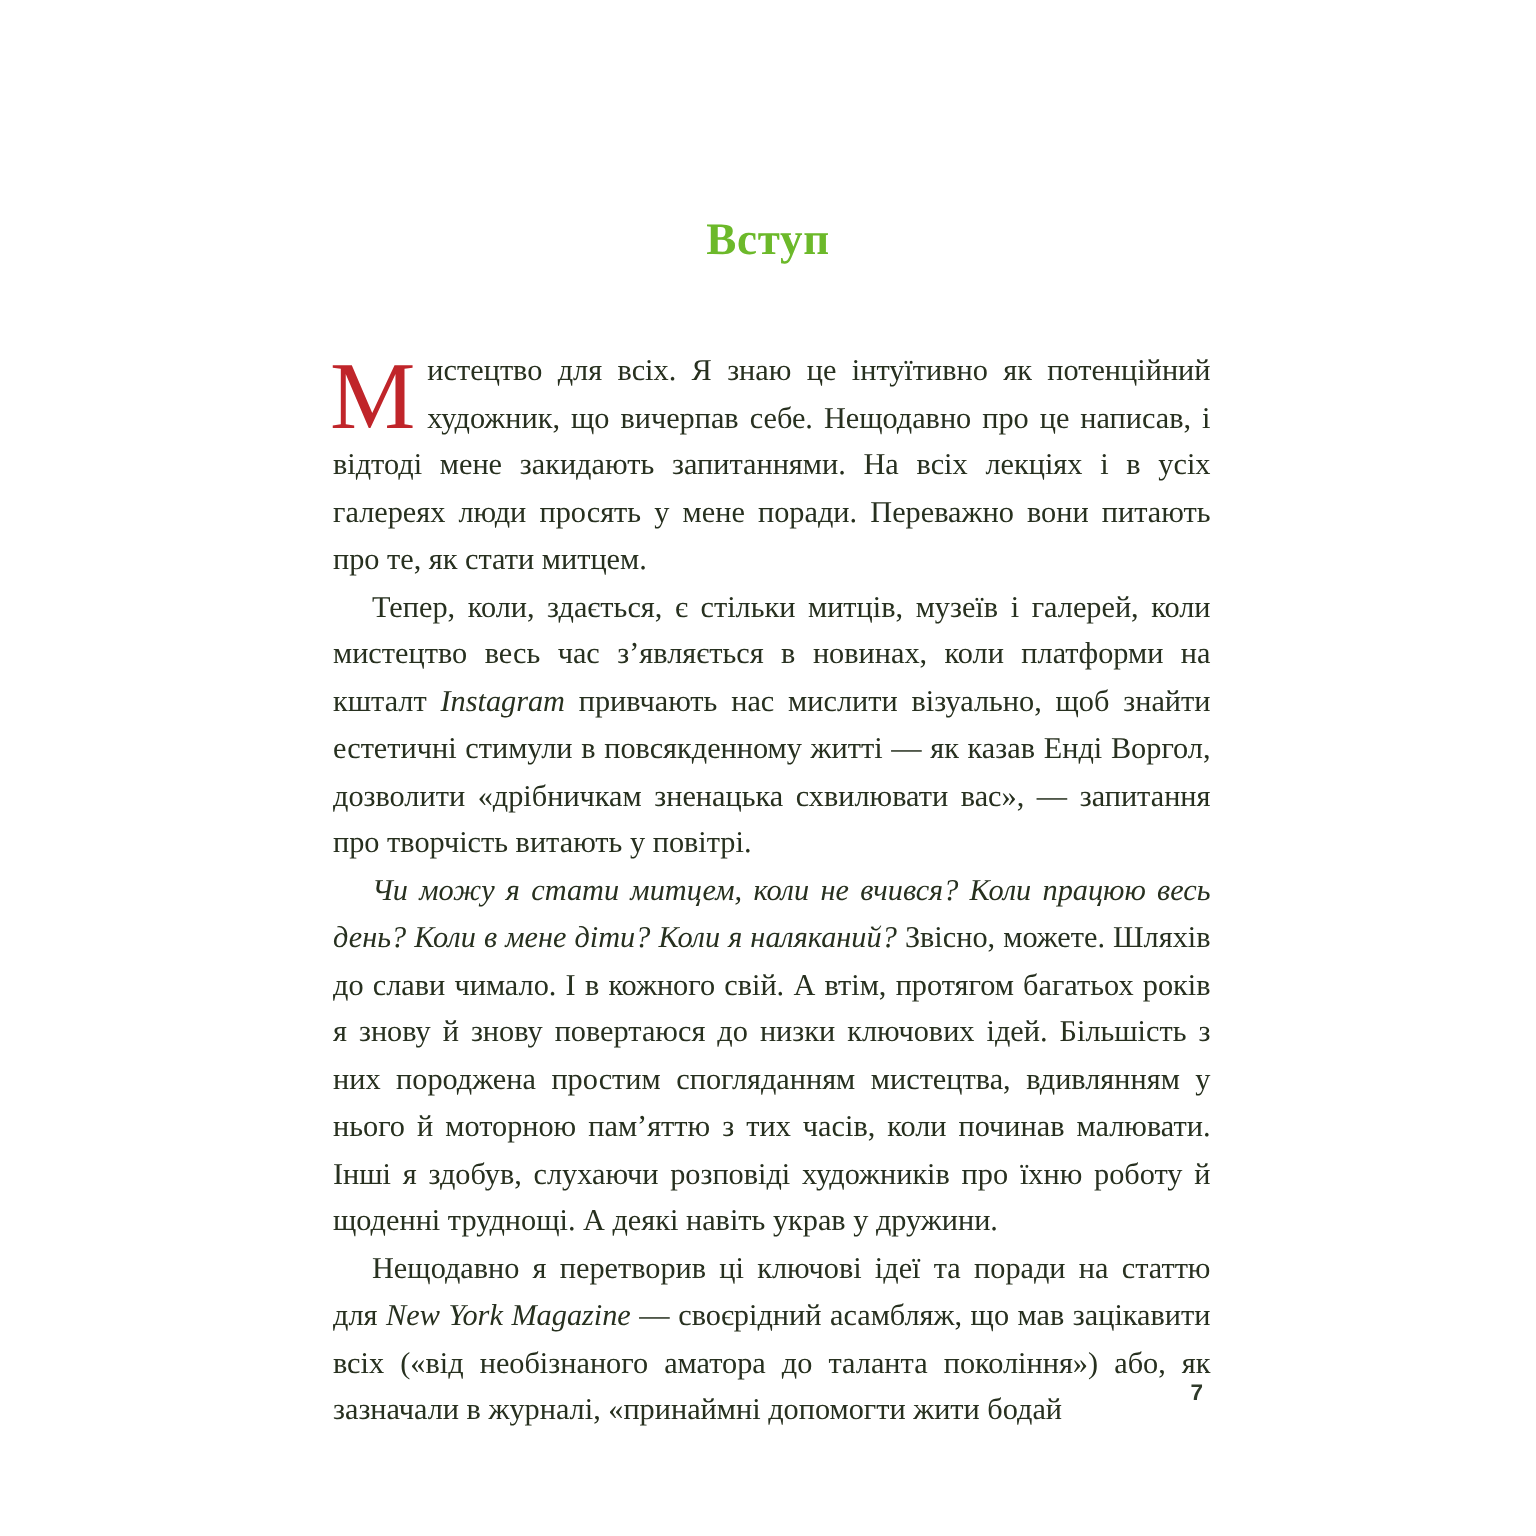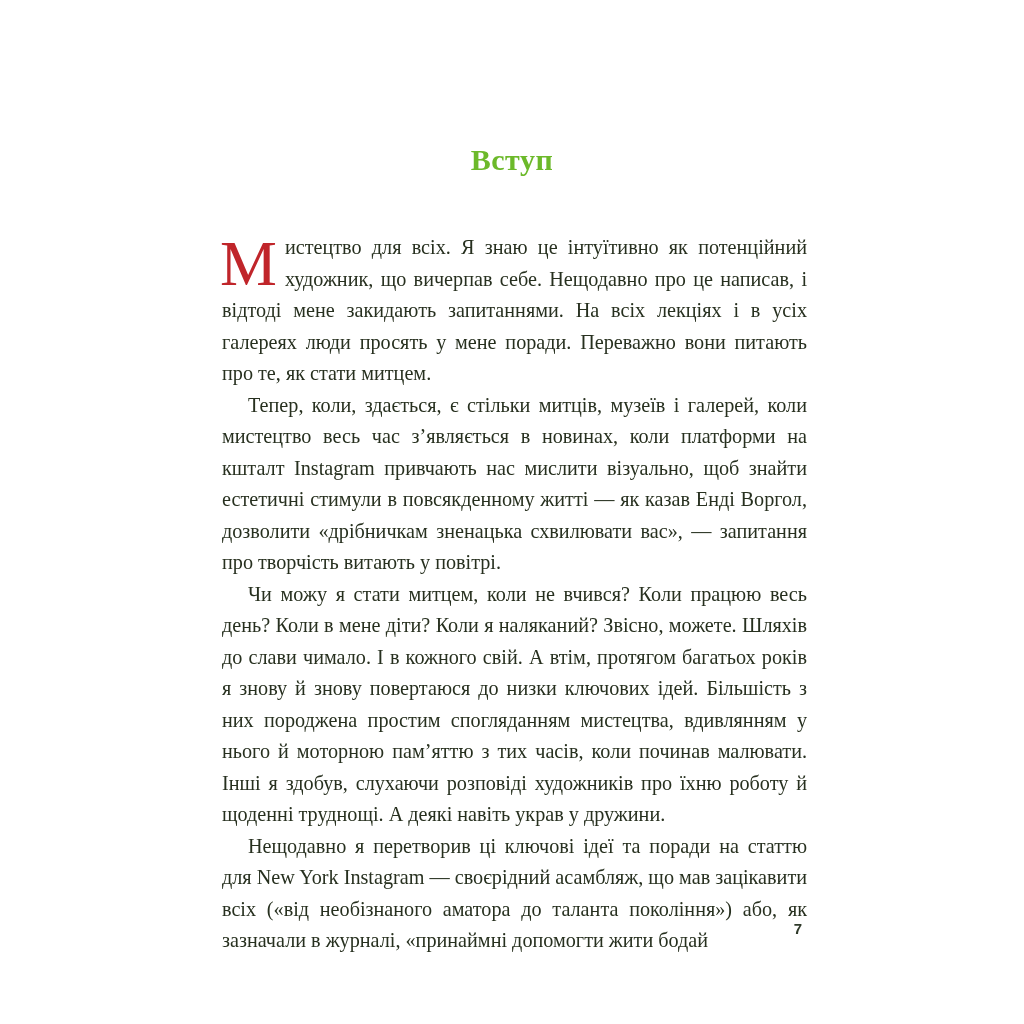--- a/index.html
+++ b/index.html
@@ -52,20 +52,21 @@
     }
     .dropcap {
       float: left;
       font-size: 64px;
       line-height: 52px;
       color: #c0252a;
       margin: 6px 8px 0 -2px;
       font-family: "Liberation Serif", "DejaVu Serif", serif;
     }
     .it {
+      font-style: italic;
       margin-top: 16px;
     }
     .page-number {
       position: absolute;
       left: 772px;
       top: 920px;
       width: 30px;
       text-align: right;
       font-size: 15px;
       font-weight: bold;
@@ -82,19 +83,19 @@
 
   <div class="body-text">
 
     <p class="first"><span class="dropcap">М</span><span>истецтво для всіх. Я знаю це інтуїтивно як потенційний художник, що вичерпав себе. Нещодавно про це написав, і відтоді мене закидають запитаннями. На всіх лекціях і в усіх галереях люди просять у мене поради. Переважно вони питають про те, як стати митцем.</span></p>
 
     <p><span>Тепер, коли, здається, є стільки митців, музеїв і галерей, коли мистецтво весь час з’являється в новинах, коли платформи на кшталт </span><span class="it">Instagram</span><span> привчають нас мислити візуально, щоб знайти естетичні стимули в повсякденному житті — як казав Енді Воргол, дозволити «дрібничкам зненацька схвилювати вас», — запитання про творчість витають у повітрі.</span></p>
 
 
     <p><span class="it">Чи можу я стати митцем, коли не вчився? Коли працюю весь день? Коли в мене діти? Коли я наляканий?</span><span> Звісно, можете. Шляхів до слави чимало. І в кожного свій. А втім, протягом багатьох років я знову й знову повертаюся до низки ключових ідей. Більшість з них породжена простим спогляданням мистецтва, вдивлянням у нього й моторною пам’яттю з тих часів, коли починав малювати. Інші я здобув, слухаючи розповіді художників про їхню роботу й щоденні труднощі. А деякі навіть украв у дружини.</span></p>
 
-    <p><span>Нещодавно я перетворив ці ключові ідеї та поради на статтю для </span><span class="it">New York Instagram</span><span> — своєрідний асамбляж, що мав зацікавити всіх («від необізнаного аматора до таланта покоління») або, як зазначали в журналі, «принаймні допомогти жити бодай</span></p>
+    <p><span>Нещодавно я перетворив ці ключові ідеї та поради на статтю для </span><span class="it">New York Magazine</span><span> — своєрідний асамбляж, що мав зацікавити всіх («від необізнаного аматора до таланта покоління») або, як зазначали в журналі, «принаймні допомогти жити бодай</span></p>
 
   </div>
 
   <div class="page-number">7</div>
 
 </div>
 
 </body></html>

